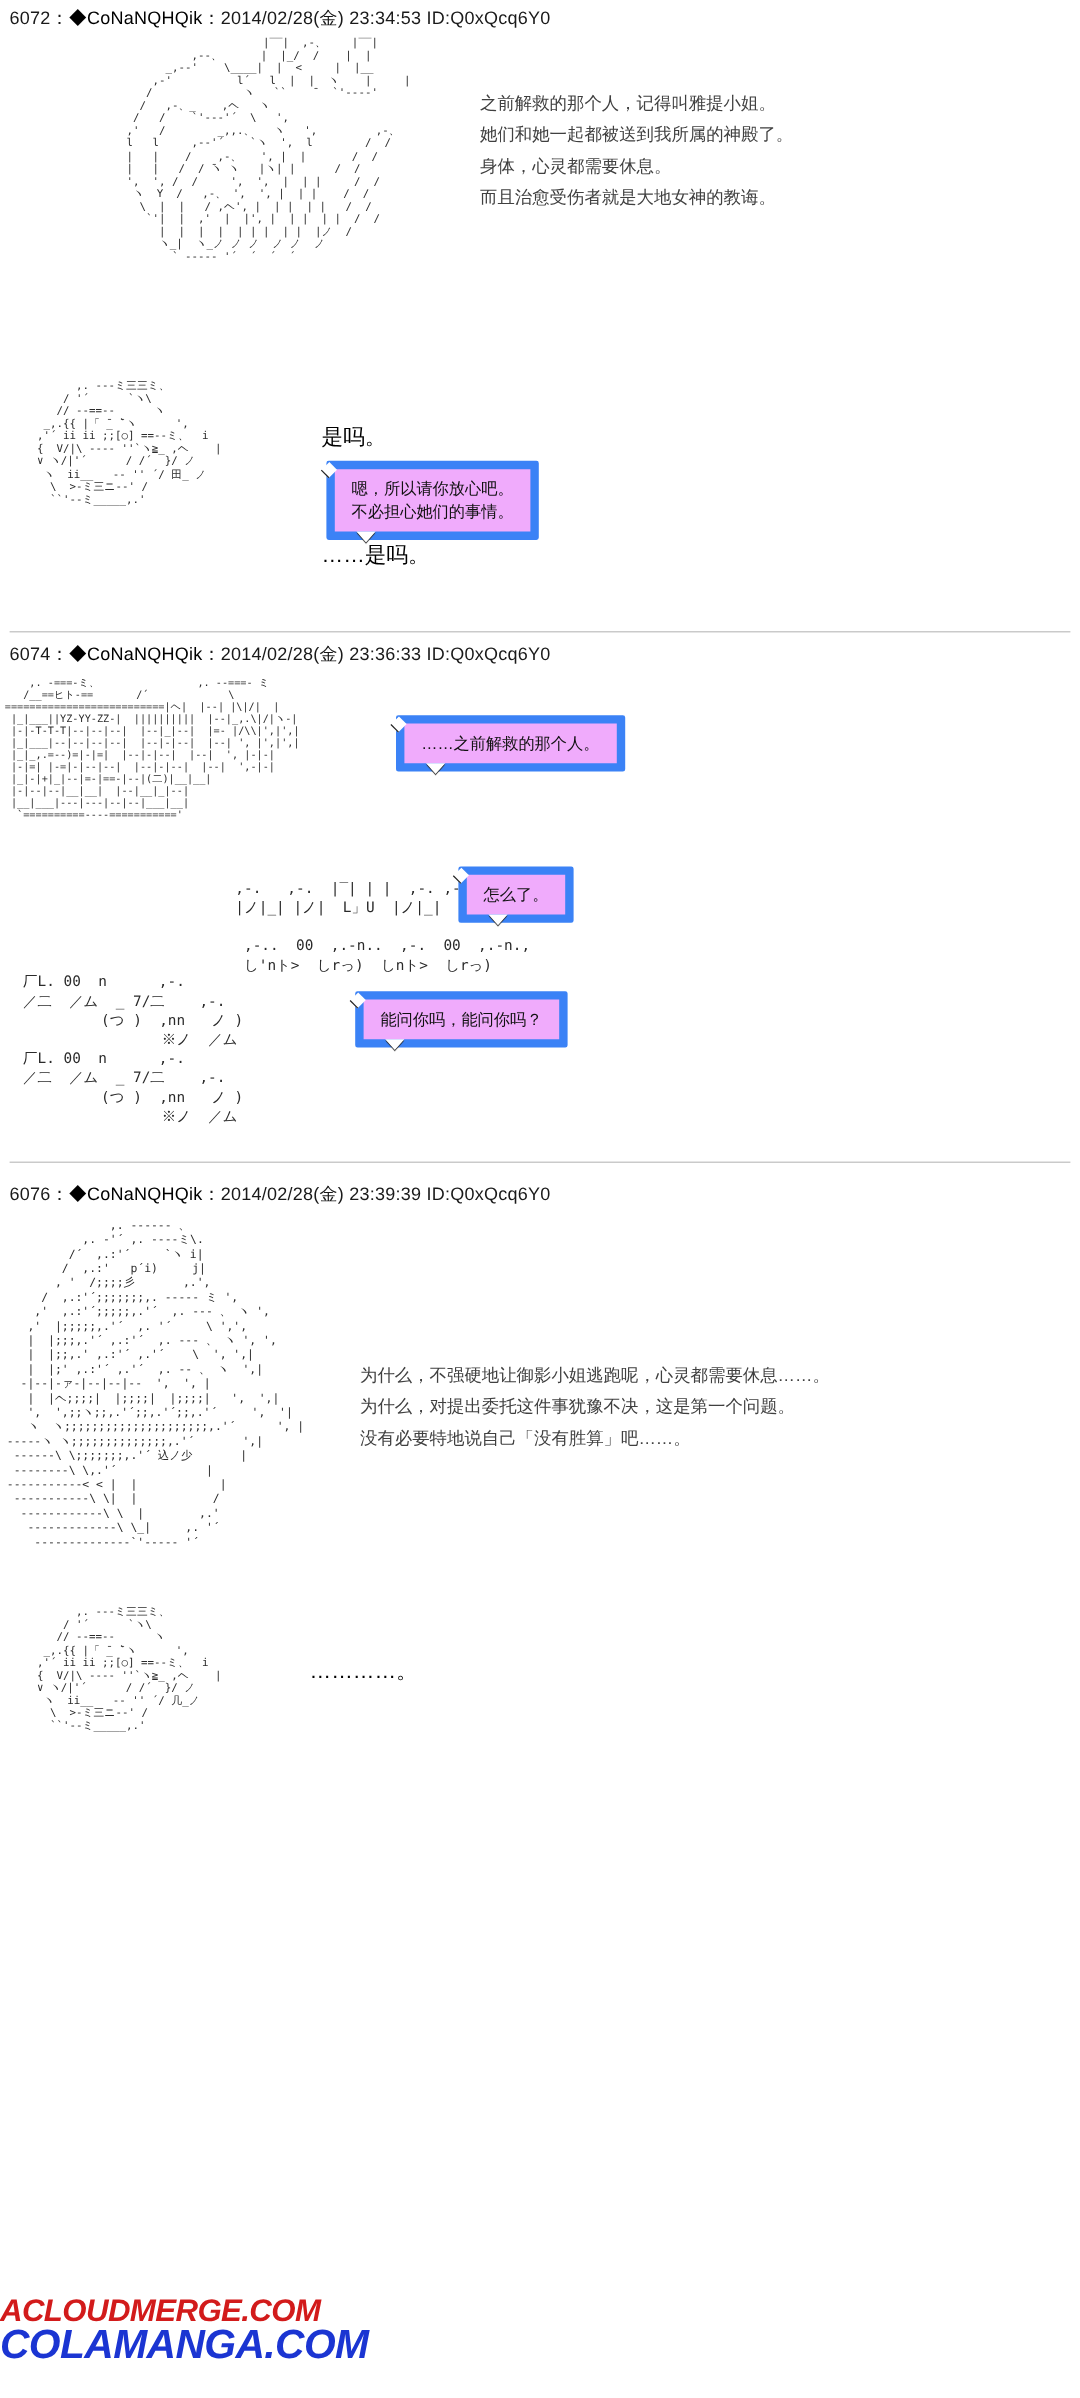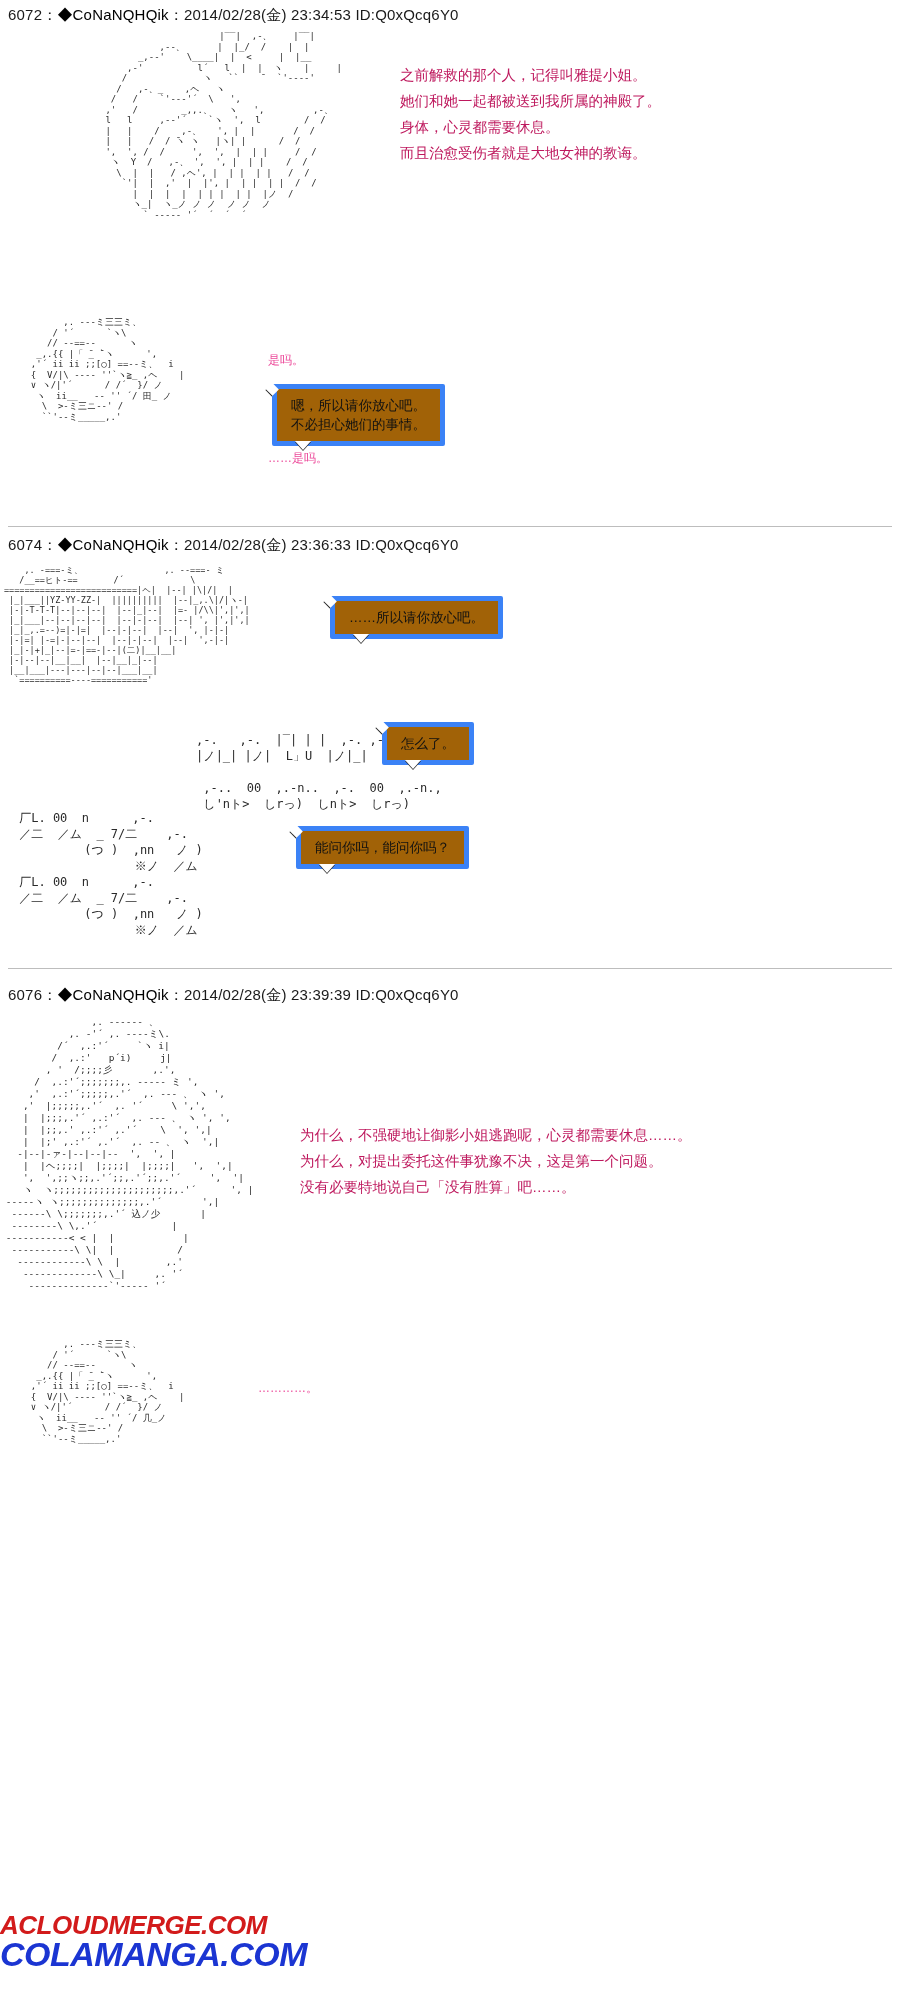--- a/index.html
+++ b/index.html
@@ -42,29 +42,30 @@
     font-size: 9px;
     line-height: 10.5px;
     white-space: pre;
     color: #2a2a2a;
     letter-spacing: 0px;
   }
   .dialog-block {
     position: absolute;
     font-size: 14.5px;
     line-height: 26px;
-    color: #be185d;
+    color: #404040;
+    margin-top: 12px;
   }
   .dialog-block .line { white-space: nowrap; }
 
   
   .bubble {
     position: absolute;
-    border: 5px solid #3b82f6;
-    background: #a16207;
+    border: 7px solid #3b82f6;
+    background: #f0abfc;
     font-size: 13.5px;
     line-height: 19px;
     padding: 7px 14px;
     color: #111;
     white-space: pre;
   }
   .bubble::before {
     content: "";
     position: absolute;
     left: -1px; top: -1px;
@@ -83,22 +84,22 @@
     border-left: 8px solid transparent;
     border-right: 8px solid transparent;
     border-top: 9px solid #fff;
     filter: drop-shadow(0 1px 0 #222);
   }
   .bubble.oct {
     border-radius: 2px;
   }
   .plain-line {
     position: absolute;
-    font-size: 12px;
-    color: #ec4899;
+    font-size: 18px;
+    color: #000000;
     white-space: nowrap;
   }
   .watermark {
     position: absolute;
     left: 0;
     bottom: 0;
     font-family: "Liberation Sans", sans-serif;
     font-weight: bold;
     font-style: italic;
     line-height: 0.95;
@@ -199,21 +200,21 @@
 
     <pre class="aa" style="position:absolute; left:12px; top:268px; font-size:12px; line-height:16px;"> 厂L. 00  n      ,‐.
  ／二  ／ム  _ 7/二    ,‐.
           (つ )  ,nn   ノ )
                  ※ノ  ／ム
  厂L. 00  n      ,‐.
  ／二  ／ム  _ 7/二    ,‐.
           (つ )  ,nn   ノ )
                  ※ノ  ／ム</pre>
 
-    <div class="bubble oct tail-bl" style="left:330px; top:66px;">……所以请你放心吧。</div>
+    <div class="bubble oct tail-bl" style="left:330px; top:66px;">……之前解救的那个人。</div>
 
     <div class="bubble oct tail-bl" style="left:382px; top:192px;text-align:right;">怎么了。</div>
 
     <div class="bubble oct tail-bl" style="left:296px; top:296px;">能问你吗，能问你吗？</div>
 
     <hr class="divider" style="position:absolute; left:0; top:432px; width:884px;">
   </div>
 
   <div class="post" style="height:990px;">
     <div class="post-header">

